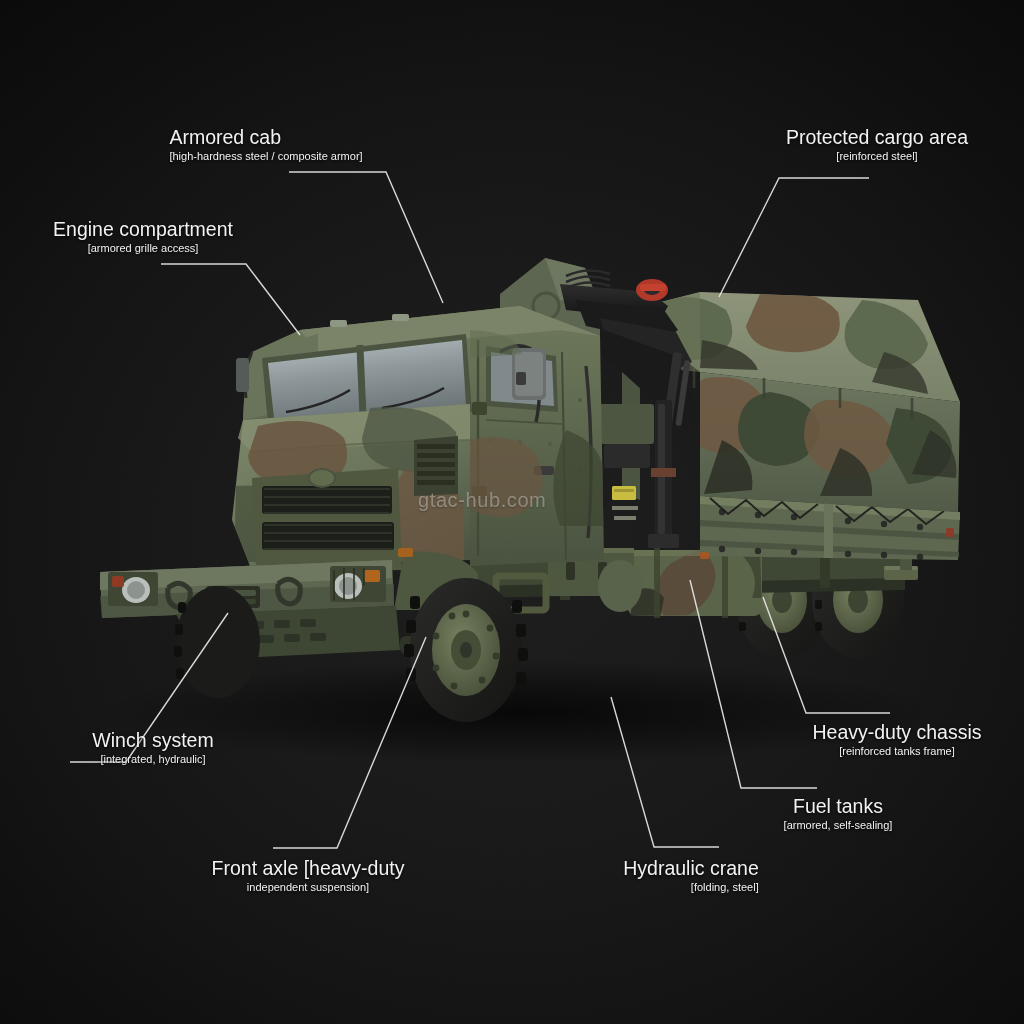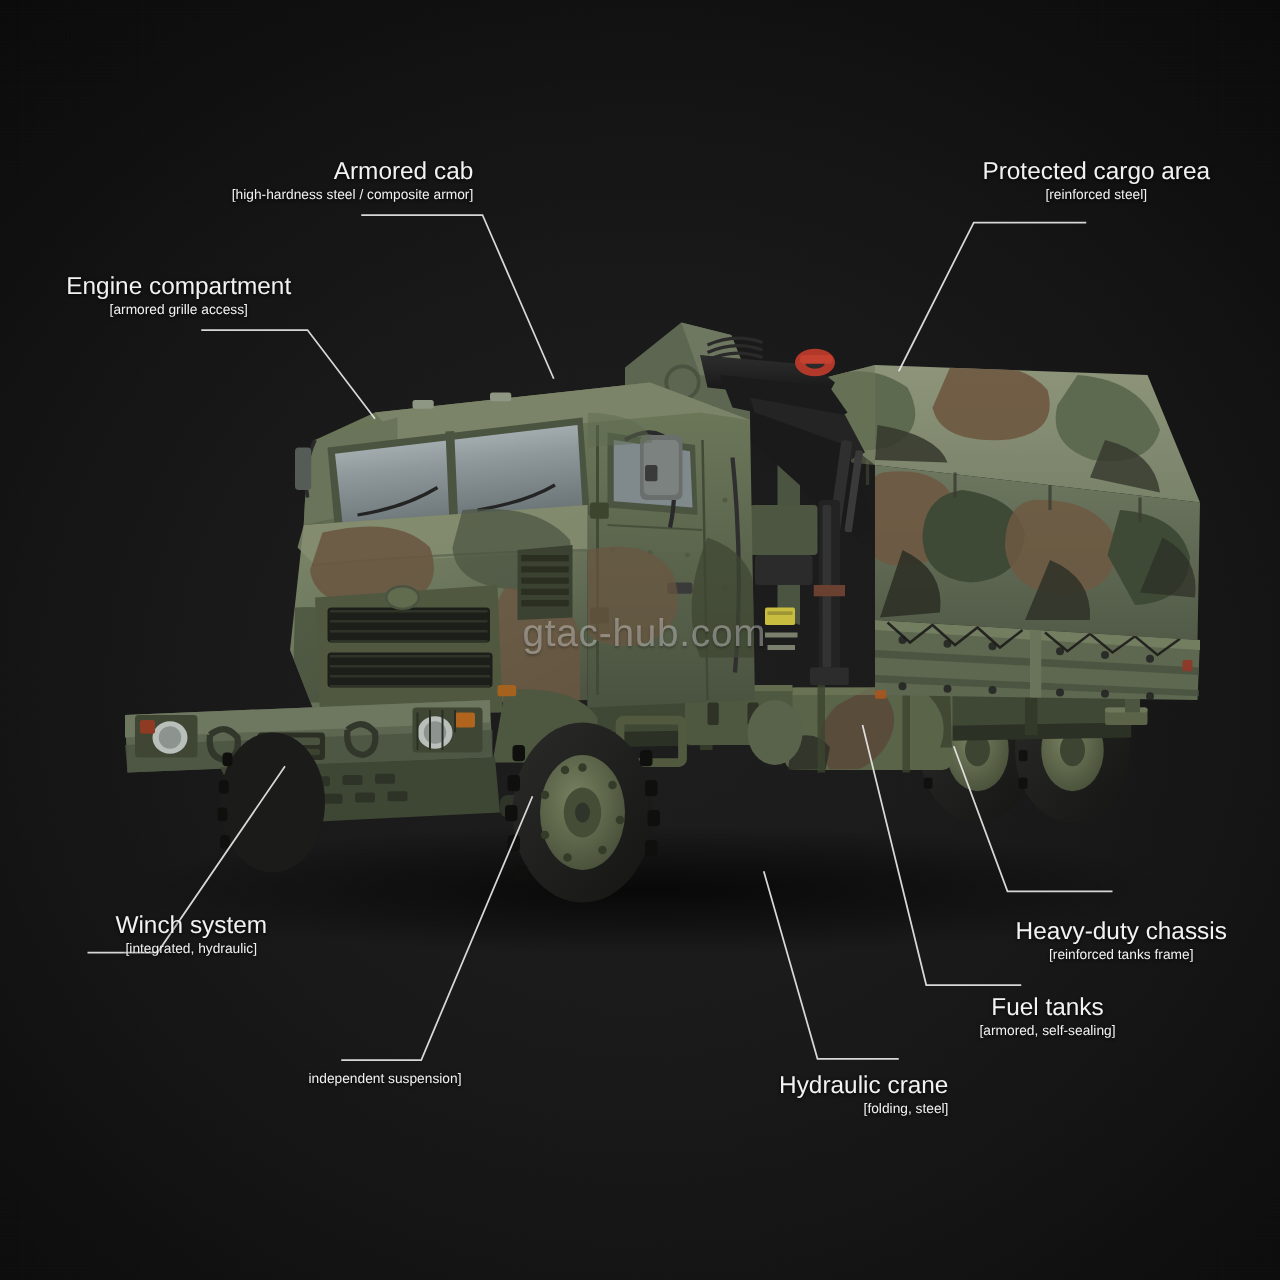--- a/index.html
+++ b/index.html
@@ -13,21 +13,21 @@
   .bg{position:absolute;inset:0;
       background:radial-gradient(ellipse 78% 72% at 50% 54%, #1e1e1e 0%, #1a1a1a 38%, #141414 65%, #0d0d0d 88%, #0a0a0a 100%);}
   .bg-noise{position:absolute;inset:0;opacity:.35;
       background-image:repeating-linear-gradient(0deg,rgba(255,255,255,.012) 0 1px,rgba(0,0,0,0) 1px 3px),
                        repeating-linear-gradient(90deg,rgba(255,255,255,.01) 0 1px,rgba(0,0,0,0) 1px 3px);}
   
   #art{position:absolute;inset:0;}
   
   .watermark{
     position:absolute;left:418px;top:489px;
-    font-size:31px;letter-spacing:.6px;color:rgba(232,232,232,.40);
+    font-size:20px;letter-spacing:.6px;color:rgba(232,232,232,.40);
     font-family:"Liberation Sans", sans-serif;
     text-shadow:0 1px 2px rgba(0,0,0,.25);
     pointer-events:none;white-space:nowrap;
   }
   
   .anno{position:absolute;color:#f2f2f2;line-height:1.22;white-space:nowrap;
         text-shadow:0 1px 3px rgba(0,0,0,.85);}
   .anno .t1{font-size:19.5px;display:block;}
   .anno .t2{font-size:11px;display:block;}
   .ctr{text-align:center;}
@@ -461,45 +461,46 @@
     <path d="M 289 172 L 386 172 L 443 303"></path>
     <path d="M 161 264 L 246 264 L 300 335"></path>
     <path d="M 869 178 L 779 178 L 719 297"></path>
     <path d="M 890 713 L 806 713 L 763 597"></path>
     <path d="M 817 788 L 741 788 L 690 580"></path>
     <path d="M 719 847 L 654 847 L 611 697"></path>
     <path d="M 70 762 L 126 762 L 228 613"></path>
     <path d="M 273 848 L 337 848 L 426 637"></path>
   </svg>
 
-  <div class="anno ctr" id="a0" style="top: 126px; left: 282px; width: auto; text-align: right; transform: translateX(-50%);">
+  <div class="anno ctr" id="a0" style="top: 126px; left: 266px; width: auto; text-align: left; transform: translateX(-50%);">
     <span class="t1">Armored cab</span>
     <span class="t2">[high-hardness steel / composite armor]</span>
   </div>
   <div class="anno ctr" id="a2" style="top: 126px; left: 877px; width: auto; text-align: center; transform: translateX(-50%);">
     <span class="t1">Protected cargo area</span>
     <span class="t2">[reinforced steel]</span>
   </div>
   <div class="anno ctr" id="a1" style="top: 218px; left: 143px; width: auto; text-align: center; transform: translateX(-50%);">
     <span class="t1">Engine compartment</span>
     <span class="t2">[armored grille access]</span>
   </div>
-  <div class="anno ctr" id="a3" style="top: 721px; left: 897px; width: auto; text-align: center; transform: translateX(-50%); margin-top: 13px;">
+  <div class="anno ctr" id="a3" style="top: 721px; left: 897px; width: auto; text-align: center; transform: translateX(-50%);">
     <span class="t1">Heavy-duty chassis</span>
     <span class="t2">[reinforced tanks frame]</span>
   </div>
   <div class="anno ctr" id="a4" style="top: 795px; left: 838px; width: auto; text-align: center; transform: translateX(-50%);">
     <span class="t1">Fuel tanks</span>
     <span class="t2">[armored, self-sealing]</span>
   </div>
   <div class="anno ctr" id="a5" style="top: 857px; left: 691px; width: auto; text-align: right; transform: translateX(-50%);">
     <span class="t1">Hydraulic crane</span>
     <span class="t2">[folding, steel]</span>
   </div>
   <div class="anno ctr" id="a6" style="top: 729px; left: 153px; width: auto; text-align: center; transform: translateX(-50%);">
     <span class="t1">Winch system</span>
     <span class="t2">[integrated, hydraulic]</span>
   </div>
   <div class="anno ctr" id="a7" style="top: 857px; left: 308px; width: auto; text-align: center; transform: translateX(-50%);">
+    <span class="t1">Front axle [heavy-duty</span>
     <span class="t2">independent suspension]</span>
   </div>
 
 </div>
 
 </body></html>

